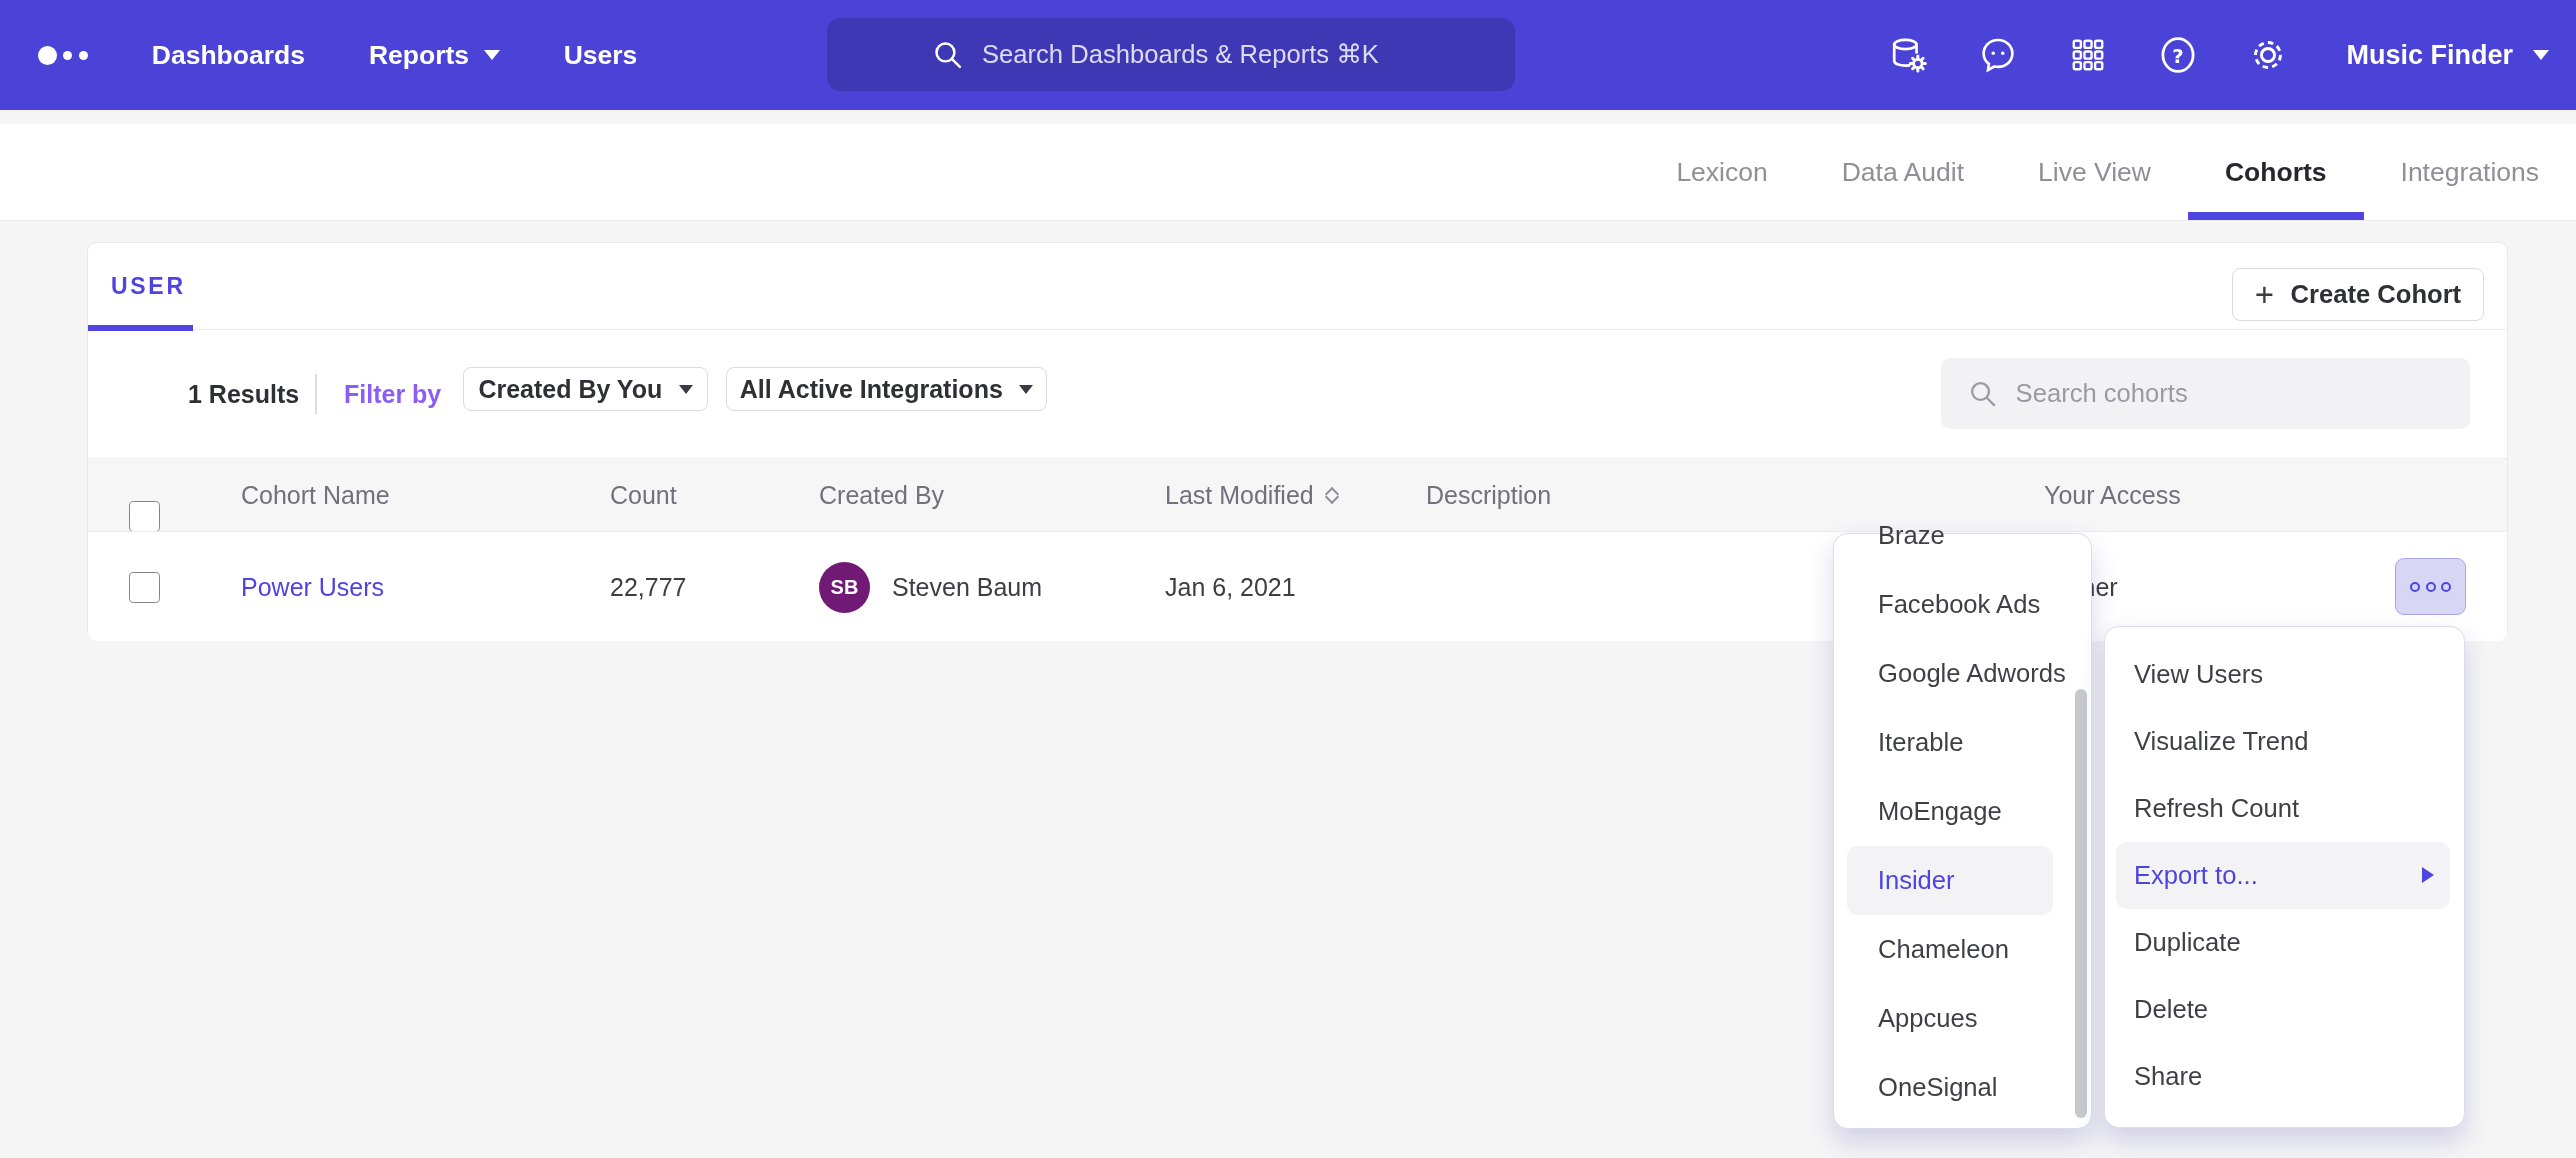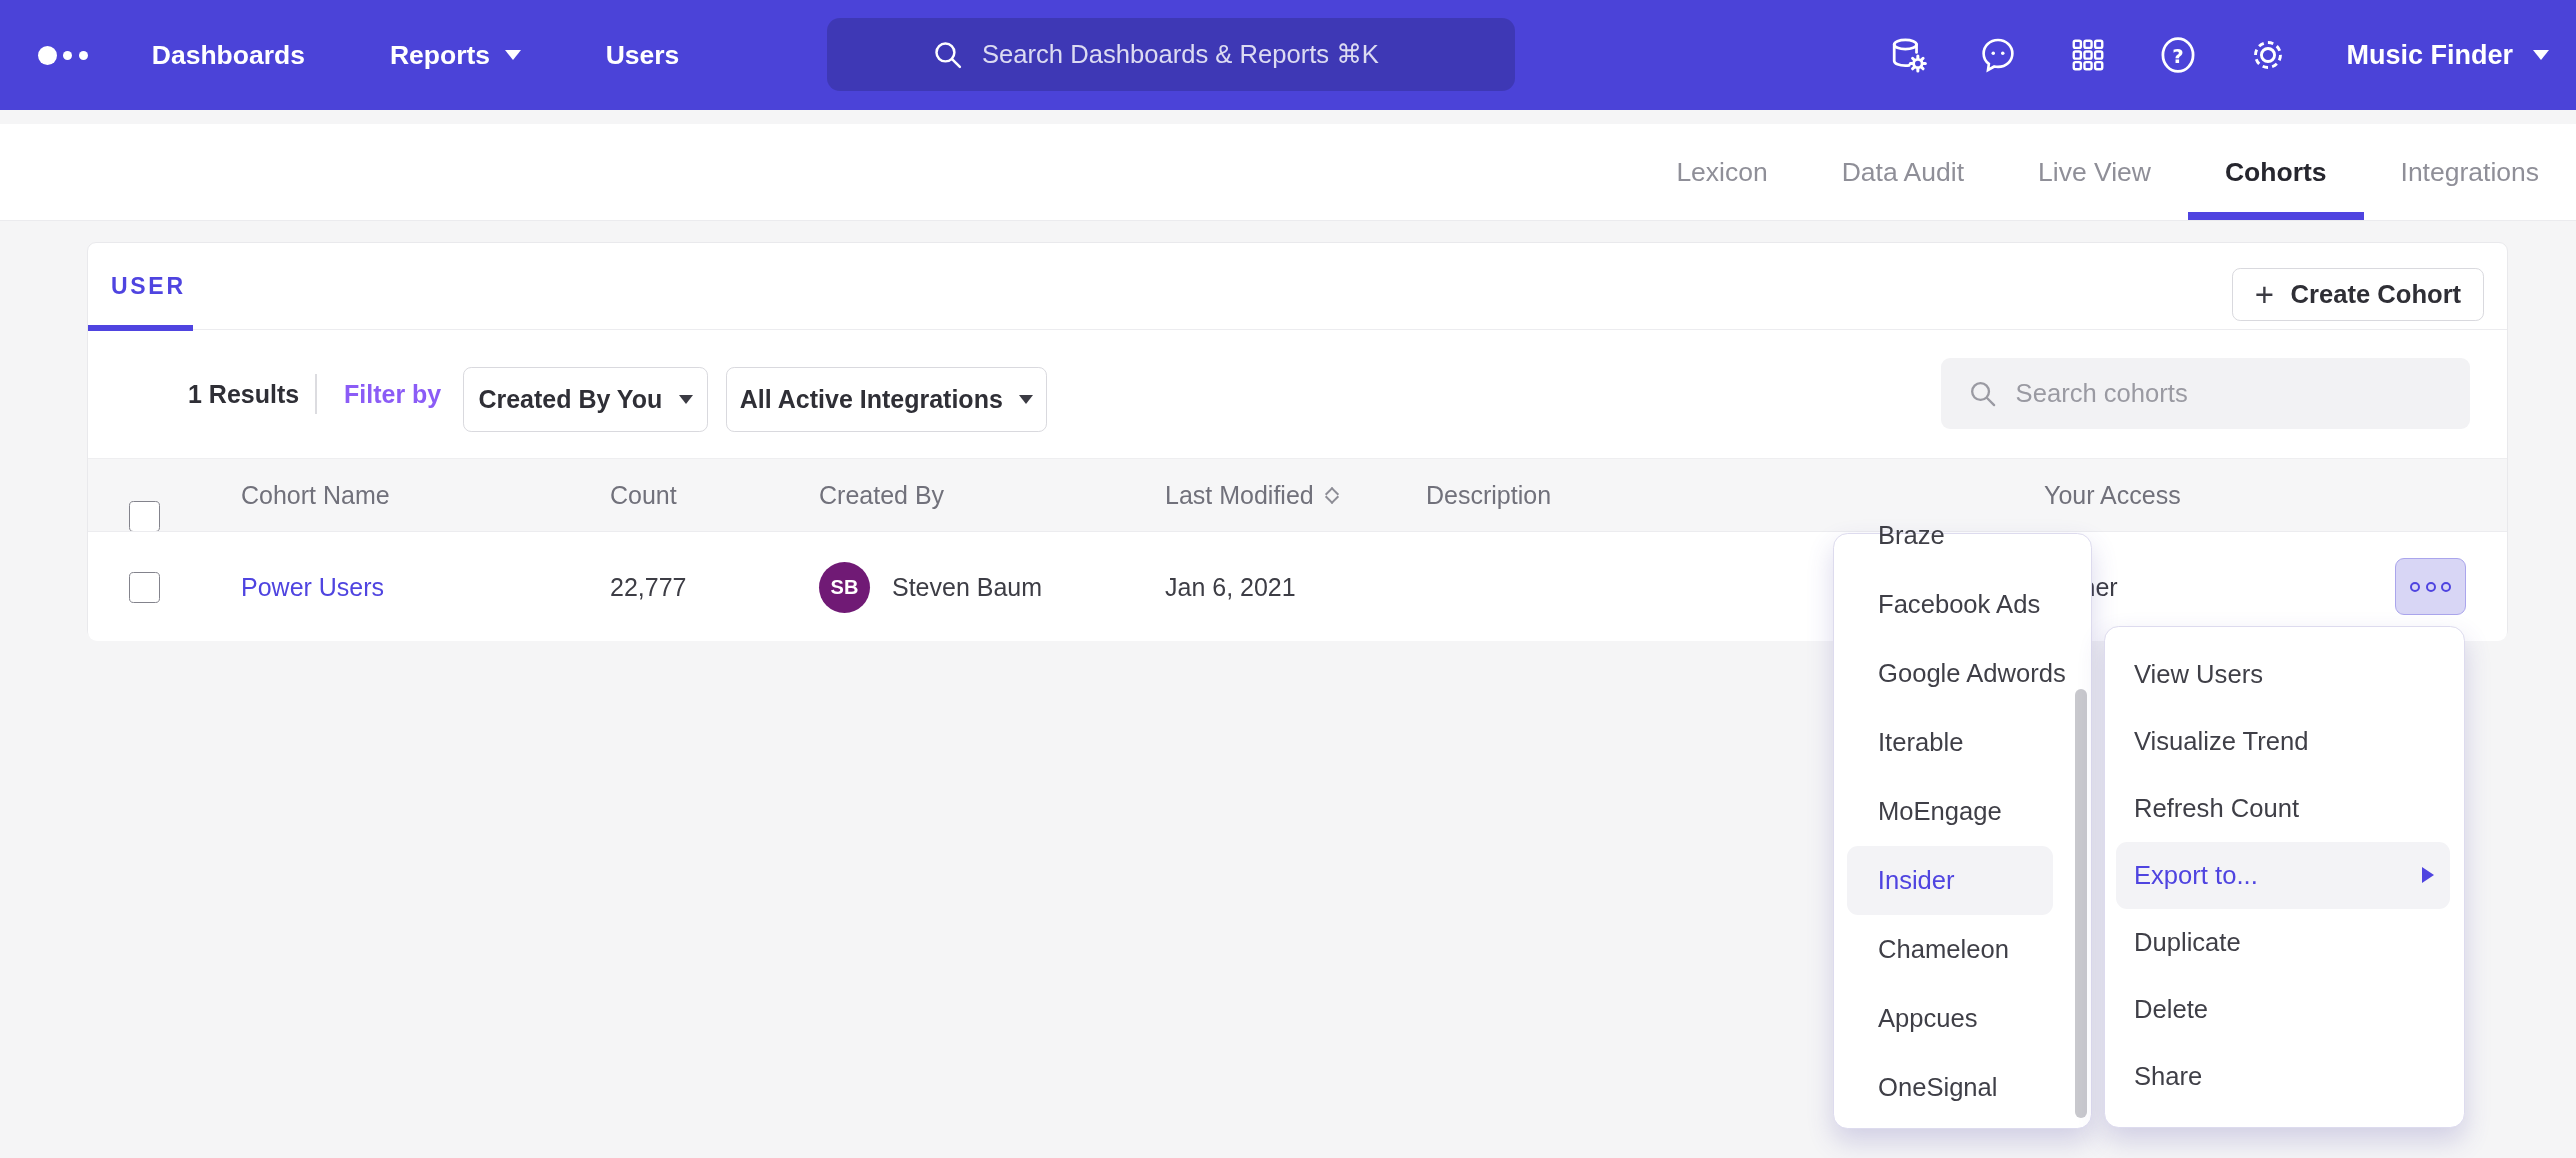--- a/index.html
+++ b/index.html
@@ -5,21 +5,21 @@
   * { margin:0; padding:0; box-sizing:border-box; }
   html,body { width:2576px; height:1158px; }
   body { font-family:"Liberation Sans","DejaVu Sans",sans-serif; background:#f5f5f6; overflow:hidden; }
   .page { position:relative; width:2576px; height:1158px; background:#f5f5f6; }
 
   
   .topnav { position:absolute; left:0; top:0; width:100%; height:110px; background:#4b43d8; display:flex; align-items:center; }
   .brand { display:flex; align-items:center; gap:6.4px; margin-left:38px; cursor:pointer; }
   .brand .dot { width:9px; height:9px; border-radius:50%; background:#fff; }
   .brand .dot.big { width:19px; height:19px; }
-  .nav-items { display:flex; align-items:center; gap:85px; margin-left:64px; }
+  .nav-items { display:flex; align-items:center; gap:64px; margin-left:64px; }
   .nav-item { color:#fff; font-size:26.5px; font-weight:600; cursor:pointer; display:flex; align-items:center; gap:14.6px; }
   .caret-down { width:0; height:0; border-left:8.2px solid transparent; border-right:8.2px solid transparent; border-top:10px solid currentColor; display:inline-block; }
   .nav-search { position:absolute; left:827px; top:18px; width:688px; height:73px; background:rgba(0,0,0,0.16); border-radius:12.8px; display:flex; align-items:center; justify-content:center; gap:18px; cursor:text; }
   .nav-search svg { flex:0 0 auto; }
   .nav-search input { width:429px; background:transparent; border:none; outline:none; color:#fff; font-size:25.6px; font-family:inherit; }
   .nav-search input::placeholder { color:rgba(255,255,255,0.82); opacity:1; }
   .nav-right { position:absolute; right:27px; top:0; height:110px; display:flex; align-items:center; gap:48px; }
   .icon-btn { width:42px; height:42px; display:flex; align-items:center; justify-content:center; cursor:pointer; color:#fff; }
   .account { display:flex; align-items:center; gap:20px; color:#fff; font-size:27px; font-weight:700; cursor:pointer; margin-left:9px; }
 
@@ -34,21 +34,21 @@
   .card-head { position:relative; height:87px; border-bottom:0.9px solid #ececef; }
   .usertab { position:absolute; left:23px; top:0; height:87px; display:flex; align-items:center; font-size:23px; font-weight:700; letter-spacing:2.7px; color:#4f44e0; cursor:pointer; }
   .usertab .tab-underline { position:absolute; left:-23px; bottom:-0.9px; width:105px; height:6.4px; background:#4f44e0; }
   .create-btn { position:absolute; left:2144px; top:25px; width:252px; height:53px; background:#fff; border:0.9px solid #d9d9de; border-radius:8.2px; display:flex; align-items:center; justify-content:center; gap:16.4px; font-size:25.6px; font-weight:600; color:#2f2f36; font-family:inherit; cursor:pointer; }
   .plus-icon::before { content:"+"; font-size:33px; font-weight:400; color:#3b3b43; line-height:1; }
 
   .filters { position:relative; height:128px; }
   .results { position:absolute; left:100px; top:0; height:128px; display:flex; align-items:center; font-size:25px; font-weight:600; color:#2f2f36; }
   .vdiv { position:absolute; left:227px; top:44px; width:1.8px; height:40px; background:#dcdce0; }
   .filterby { position:absolute; left:256px; top:0; height:128px; display:flex; align-items:center; font-size:25px; font-weight:700; color:#8b5cf6; }
-  .select { position:absolute; top:37px; height:65px; background:#fff; border:0.9px solid #d9d9de; border-radius:8.2px; display:flex; align-items:center; justify-content:center; gap:16.4px; font-size:25px; font-weight:600; color:#2f2f36; font-family:inherit; cursor:pointer; }
+  .select { position:absolute; top:37px; height:44px; background:#fff; border:0.9px solid #d9d9de; border-radius:8.2px; display:flex; align-items:center; justify-content:center; gap:16.4px; font-size:25px; font-weight:600; color:#2f2f36; font-family:inherit; cursor:pointer; }
   .select .caret-down { border-top-width:9px; border-left-width:7.3px; border-right-width:7.3px; color:#3b3b43; }
   .select.sel-1 { left:375px; width:245px; }
   .select.sel-2 { left:638px; width:321px; }
   .cohort-search { position:absolute; left:1853px; top:28px; width:529px; height:71px; background:#f2f2f4; border-radius:9px; display:flex; align-items:center; padding-left:25.6px; gap:18px; cursor:text; }
   .cohort-search input { flex:1; background:transparent; border:none; outline:none; font-size:25.6px; color:#000000; font-family:inherit; }
   .cohort-search input::placeholder { color:#9a9aa2; opacity:1; }
 
   
   .thead { position:relative; height:73px; background:#f6f6f7; border-top:0.9px solid #eeeef0; }
   .trow { position:relative; height:110px; background:#fff; border-top:0.9px solid #ececef; border-radius:0 0 9px 9px; }

